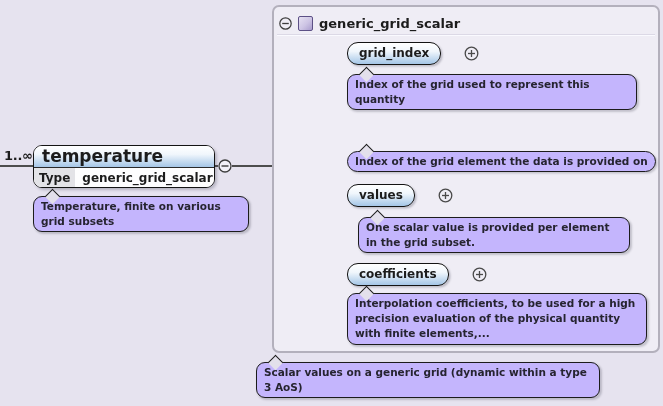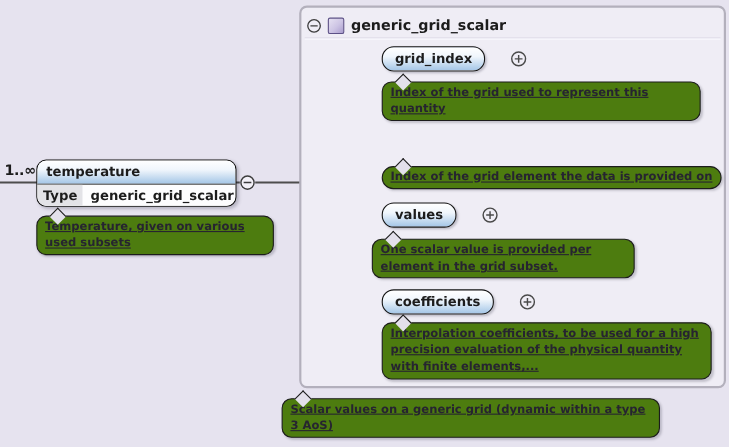--- a/index.html
+++ b/index.html
@@ -11,35 +11,34 @@
   svg.overlay{position:absolute;left:0;top:0;pointer-events:none;}
 
   
   .occurrence{position:absolute;left:4px;top:148px;font-size:13px;letter-spacing:-0.3px;}
   .elem-box{
     position:absolute;left:33px;top:145px;width:182px;height:43px;box-sizing:border-box;
     border:1.5px solid #141414;border-radius:9px;overflow:hidden;background:#fff;
     box-shadow:2px 2px 3px rgba(40,40,60,.25);
   }
   .elem-name{
-    height:21px;line-height:21px;padding-left:8px;font-size:12px;
+    height:21px;line-height:21px;padding-left:8px;font-size:17px;
     background:linear-gradient(180deg,#ffffff 0%,#f0f6fc 40%,#b7d2ec 85%,#a5c6e7 100%);
     border-bottom:1px solid #2a2a2a;
   }
   .elem-type-row{display:flex;align-items:center;height:20px;font-size:12px;background:#fdfdfe;}
   .type-label{background:#e3e3e7;padding:0 5px;height:100%;line-height:20px;}
   .type-value{padding-left:7px;}
 
   
   .bubble{
-    position:absolute;box-sizing:border-box;background:#4d7c0f;
+    position:absolute;box-sizing:border-box;background:#c4b5fd;
     border:1.2px solid #1c1c1c;border-radius:9px;
     padding:2px 7px;font-size:10.5px;line-height:1.45;color:#262430;
     box-shadow:1.5px 1.5px 2px rgba(40,40,60,.22);
-    text-decoration:underline;
   }
   .bubble.nowrap{white-space:nowrap;border-radius:11px;}
   .tail{
     position:absolute;top:-6px;left:13px;width:10px;height:10px;
     background:#e3e0eb;transform:rotate(45deg);
     border-top:1.2px solid #1c1c1c;border-left:1.2px solid #1c1c1c;
   }
 
   
   .panel{
@@ -95,21 +94,21 @@
 
   <span class="toggle" style="left:218px;top:159px">
     <svg width="14" height="14">
         <circle cx="7" cy="7" r="6" fill="#f3f1f8" stroke="#3d3d3d" stroke-width="1.3"></circle>
         <line x1="3.5" y1="7" x2="10.5" y2="7" stroke="#3d3d3d" stroke-width="1.4"></line>
       </svg>
   </span>
 
   <div class="bubble" style="left:33px;top:196px;width:216px">
     <span class="tail"></span>
-    <span>Temperature, given on various used subsets</span>
+    <span>Temperature, finite on various grid subsets</span>
   </div>
 
   <span class="seq-circle">
     <svg width="18" height="18" viewBox="0 0 18 18">
       <rect x="1" y="12.6" width="2.6" height="1.8" fill="#111"></rect>
       <rect x="14.4" y="3.6" width="2.6" height="1.8" fill="#111"></rect>
       <rect x="3.5" y="9.5" width="5" height="4.5" fill="#fff" stroke="#111"></rect>
       <rect x="6.5" y="6.5" width="5" height="4.5" fill="#fff" stroke="#111"></rect>
       <rect x="9.5" y="3.5" width="5" height="4.5" fill="#fff" stroke="#111"></rect>
     </svg>
@@ -158,21 +157,21 @@
   <div class="child-row" style="top:184px">
     <div class="elem-pill">values</div>
     <span class="icon-btn">
       <svg width="15" height="15">
           <circle cx="7.5" cy="7.5" r="6.3" fill="none" stroke="#4a4a4a" stroke-width="1.3"></circle>
           <line x1="4" y1="7.5" x2="11" y2="7.5" stroke="#4a4a4a" stroke-width="1.3"></line>
           <line x1="7.5" y1="4" x2="7.5" y2="11" stroke="#4a4a4a" stroke-width="1.3"></line>
         </svg>
     </span>
   </div>
-  <div class="bubble" style="left:338px;top:217px;width:239px">
+  <div class="bubble" style="left:358px;top:217px;width:272px">
     <span class="tail"></span>
     <span>One scalar value is provided per element in the grid subset.</span>
   </div>
 
   <div class="child-row" style="top:263px">
     <div class="elem-pill">coefficients</div>
     <span class="icon-btn">
       <svg width="15" height="15">
           <circle cx="7.5" cy="7.5" r="6.3" fill="none" stroke="#4a4a4a" stroke-width="1.3"></circle>
           <line x1="4" y1="7.5" x2="11" y2="7.5" stroke="#4a4a4a" stroke-width="1.3"></line>

